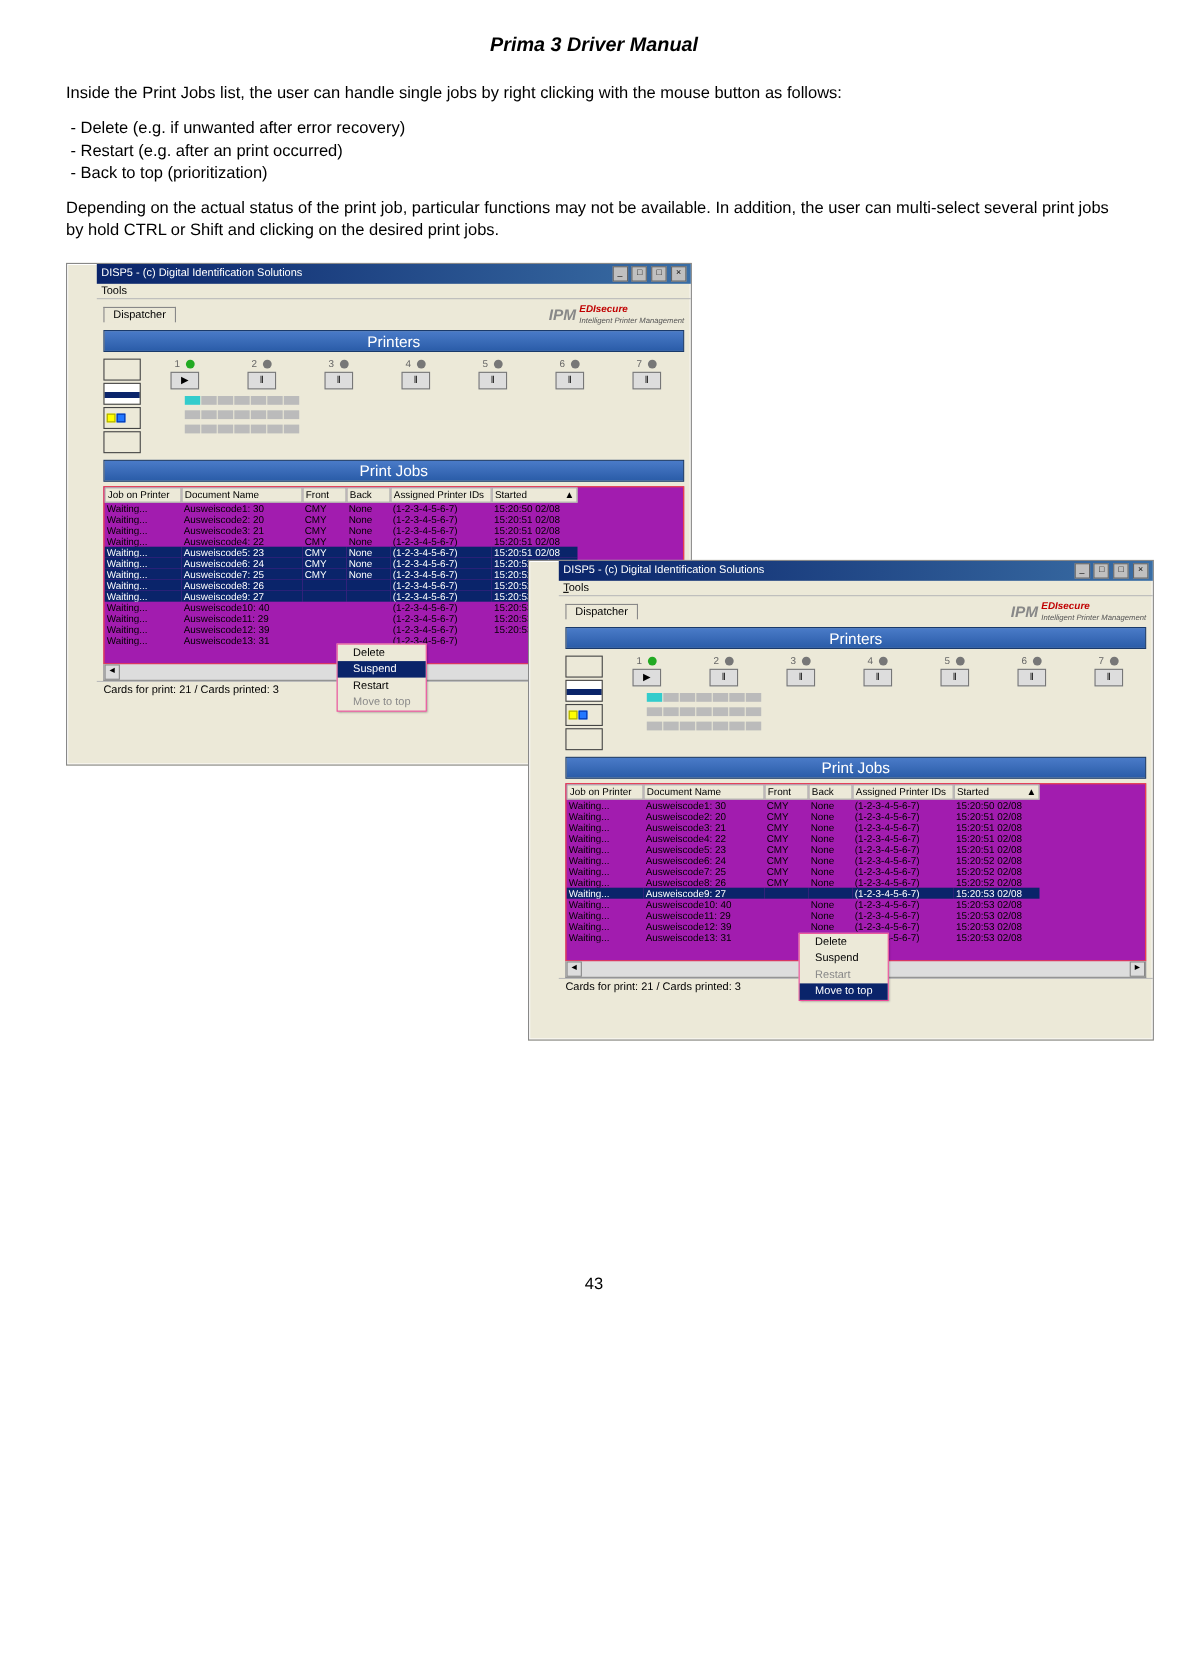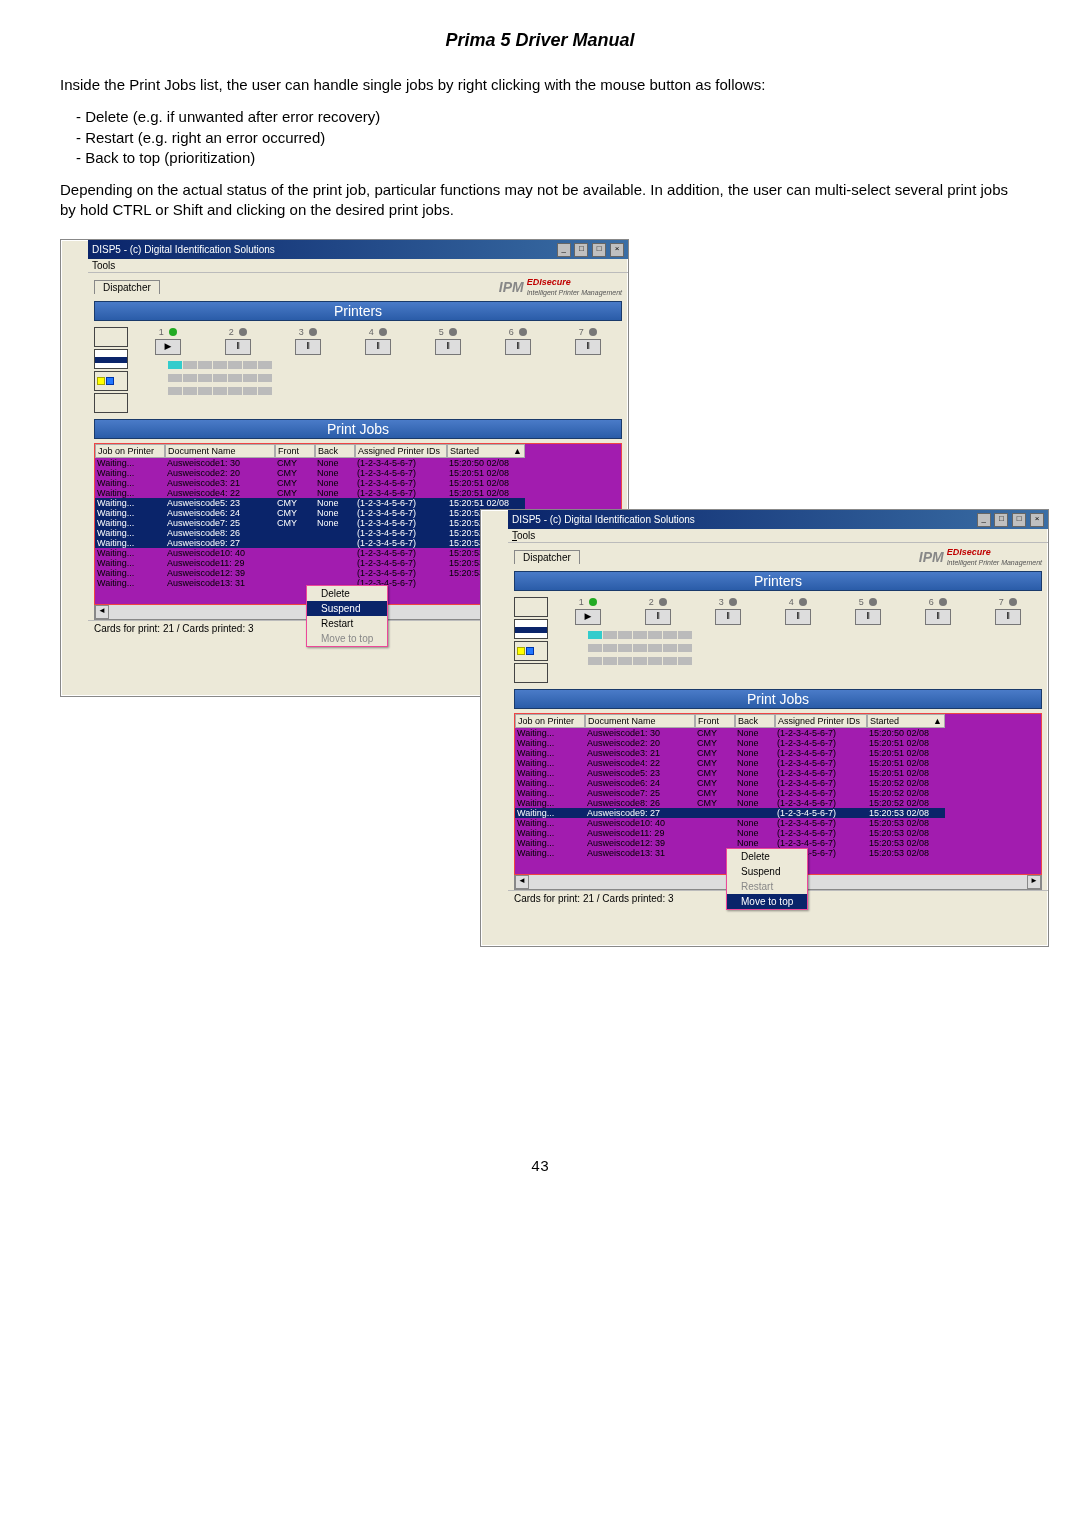--- a/index.html
+++ b/index.html
@@ -16,21 +16,21 @@
     font-style: italic;
     text-align: center;
     font-size: 18px;
     margin-bottom: 24px;
   }
   .para {
     margin: 12px 0;
     line-height: 1.35;
   }
   .list {
-    margin: 12px 16px;
+    margin: 12px 4px;
     line-height: 1.35;
   }
   .screens {
     position: relative;
     height: 800px;
     margin-top: 18px;
   }
   .win {
     position: absolute;
     background: #ece9d8;
@@ -212,33 +212,32 @@
   }
   .statusline {
     padding:2px 6px;
     font-size:10px;
     border-top:1px solid #bbb;
   }
   .pagenum {
     text-align:center;
     margin-top:120px;
     font-size:15px;
-    font-family:Liberation Mono, monospace;
   }
 </style>
 </head>
 <body>
 
-<div class="title">Prima 5 Driver Manual</div>
+<div class="title">Prima 3 Driver Manual</div>
 
 <div class="para">Inside the Print Jobs list, the user can handle single jobs by right clicking with the mouse button as follows:</div>
 
 <div class="list">
   <div>- Delete (e.g. if unwanted after error recovery)</div>
-  <div>- Restart (e.g. right an error occurred)</div>
+  <div>- Restart (e.g. after an print occurred)</div>
   <div>- Back to top (prioritization)</div>
 </div>
 
 <div class="para">Depending on the actual status of the print job, particular functions may not be available. In addition, the user can multi-select several print jobs by hold CTRL or Shift and clicking on the desired print jobs.</div>
 
 <div class="screens">
 
   <div class="win" id="winA" style="left:0;top:0;width:540px;">
     <div class="titlebar">
       <span>DISP5 - (c) Digital Identification Solutions</span>

